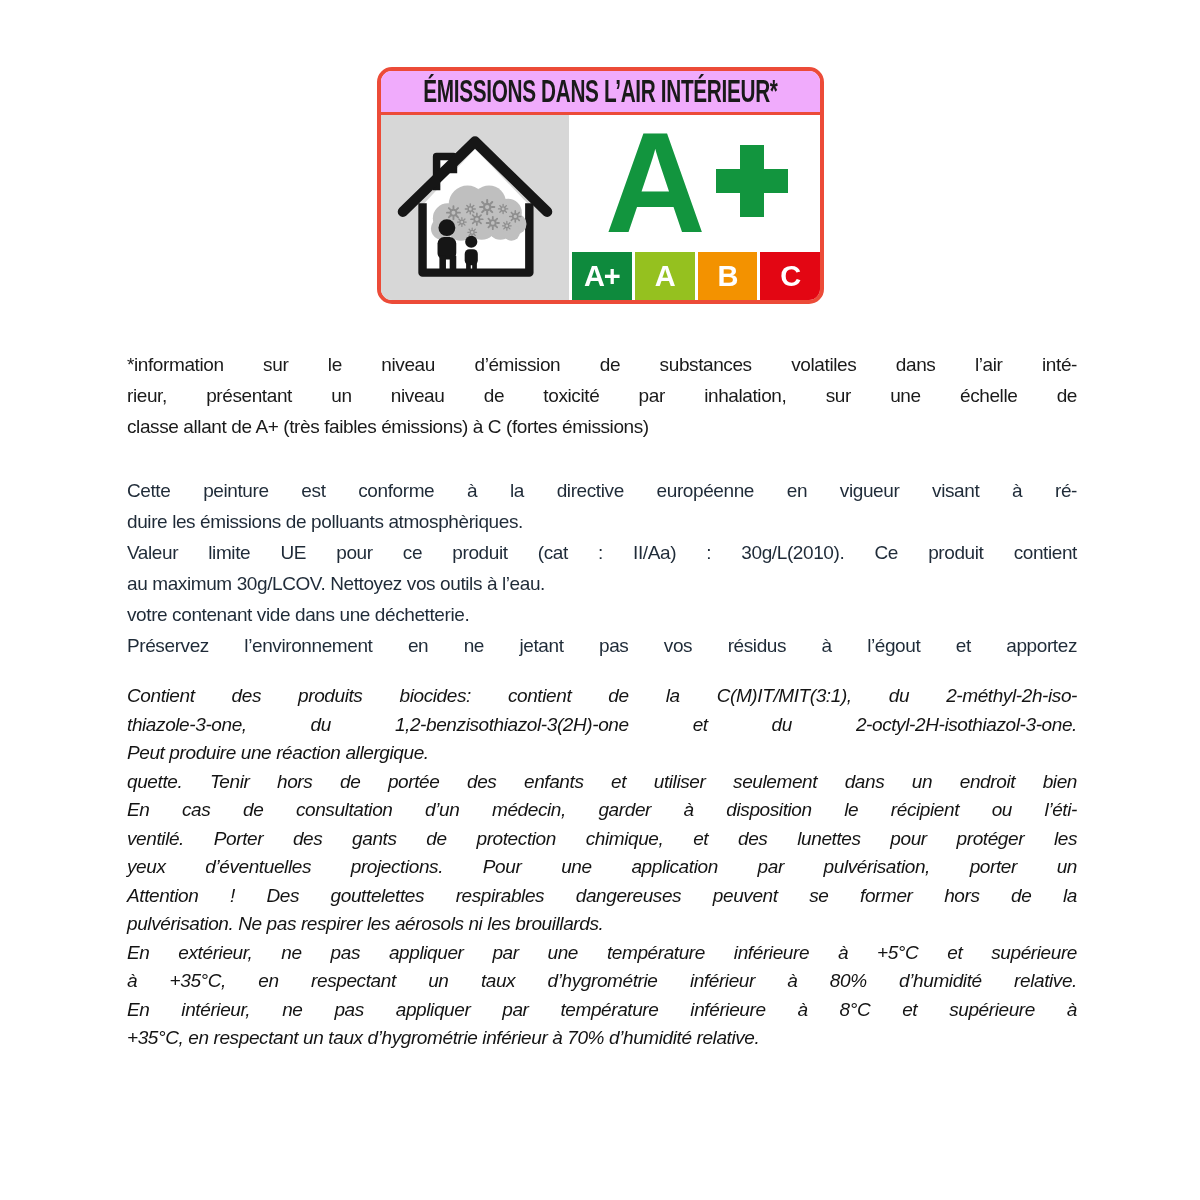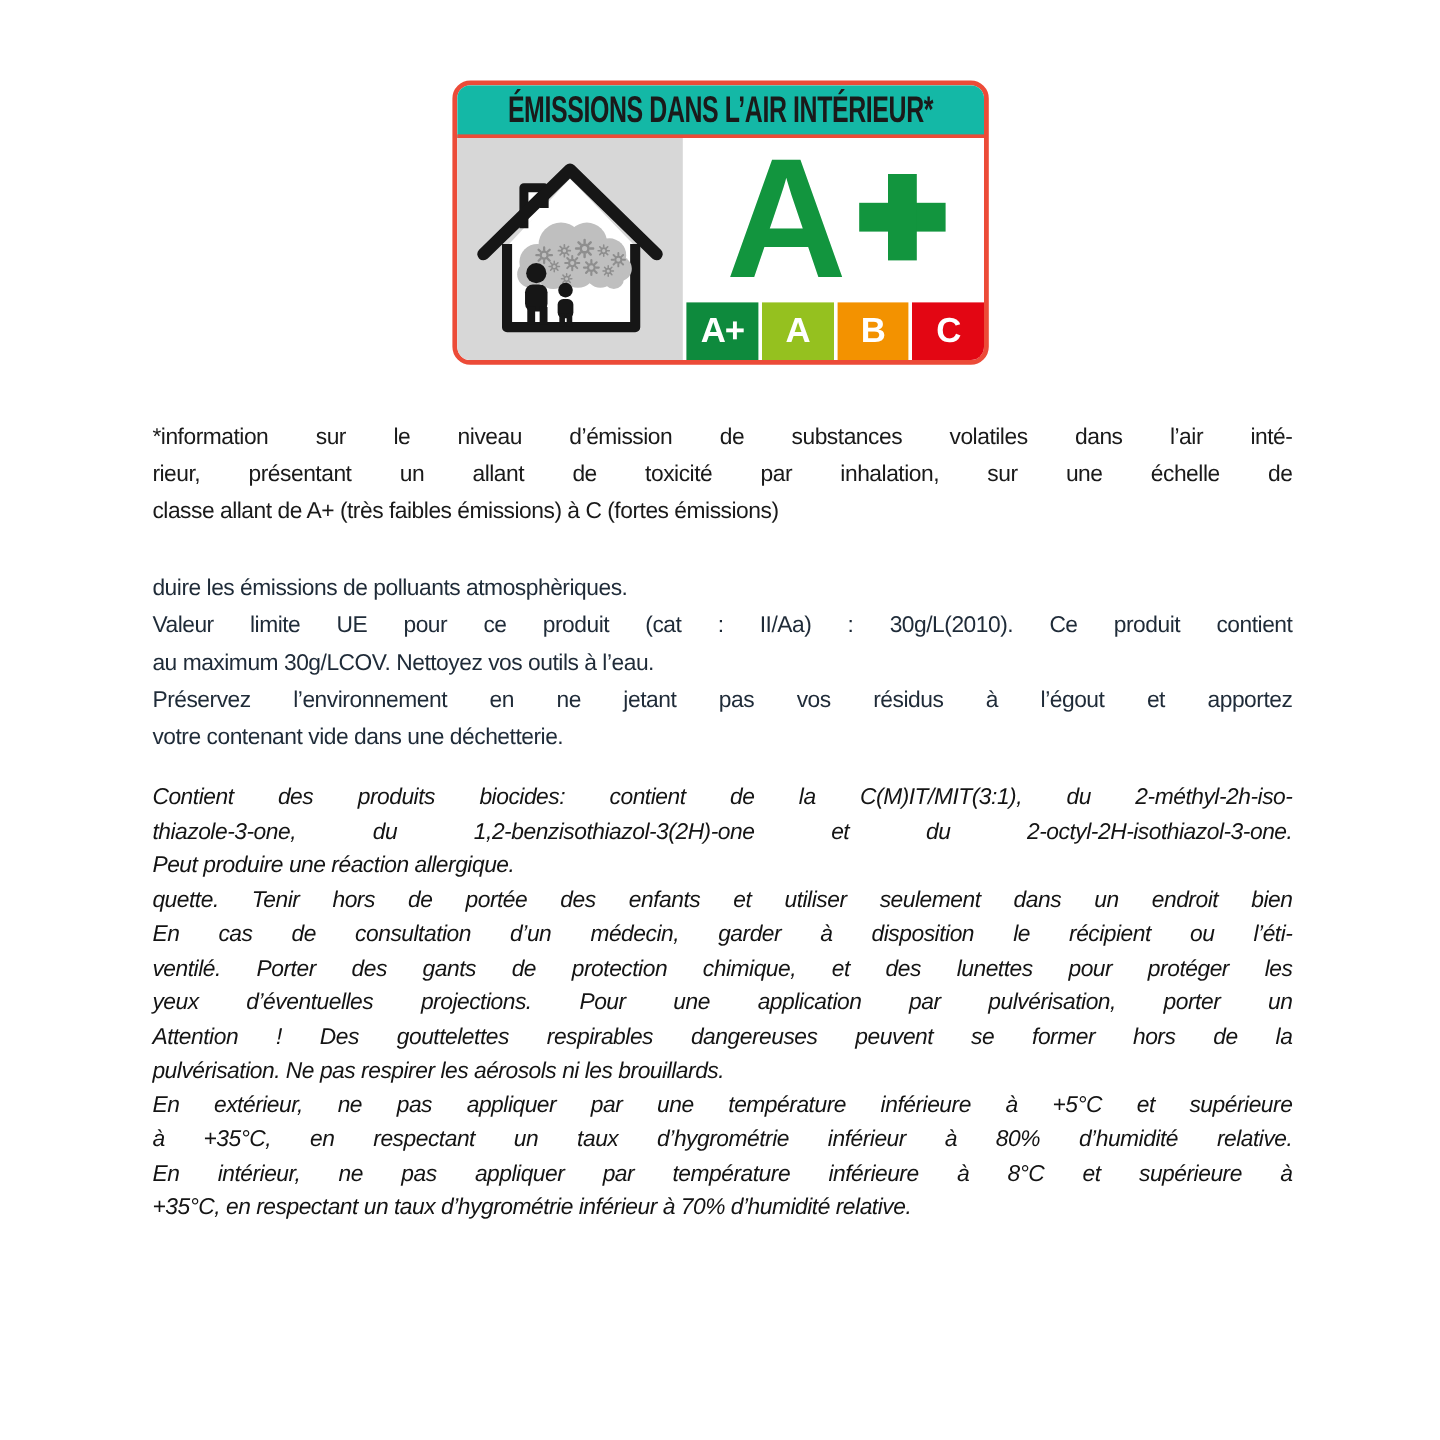--- a/index.html
+++ b/index.html
@@ -9,21 +9,21 @@
     --accent:#EC4B38; --green:#12953E;
   }
   
   .badge{
     position:absolute;left:377px;top:67px;width:447px;height:237px;
     box-sizing:border-box;border:4px solid var(--accent);border-radius:15px;
     overflow:hidden;background:#fff;
   }
   .badge-header{
     height:41px;border-bottom:3px solid var(--accent);
-    display:flex;align-items:center;justify-content:center;background:#14b8a6;
+    display:flex;align-items:center;justify-content:center;background:#f0abfc;
   }
   .badge-title-text{
     font-weight:700;font-size:31px;color:#1a1a1a;white-space:nowrap;
     letter-spacing:-0.5px;transform:scaleX(0.67);transform-origin:center;
   }
   .badge-body{display:flex;height:185px;}
   .house-cell{
     width:188px;background:#D7D7D7;margin-right:3px;
     display:flex;align-items:center;justify-content:center;
   }
@@ -137,29 +137,30 @@
             <span>C</span>
           </div>
       </div>
     </div>
   </div>
 </div>
 
 <div class="textcol">
   <div class="para footnote" style="color: rgb(26, 26, 26);">
       <div class="tline just">*information sur le niveau d’émission de substances volatiles dans l’air inté-</div>
-      <div class="tline just">rieur, présentant un allant de toxicité par inhalation, sur une échelle de</div>
+      <div class="tline just">rieur, présentant un niveau de toxicité par inhalation, sur une échelle de</div>
       <div class="tline">classe allant de A+ (très faibles émissions) à C (fortes émissions)</div>
     </div>
   <div class="para regulatory" style="color: rgb(31, 43, 56);">
+      <div class="tline just">Cette peinture est conforme à la directive européenne en vigueur visant à ré-</div>
       <div class="tline">duire les émissions de polluants atmosphèriques.</div>
       <div class="tline just">Valeur limite UE pour ce produit (cat : II/Aa) : 30g/L(2010). Ce produit contient</div>
       <div class="tline">au maximum 30g/LCOV. Nettoyez vos outils à l’eau.</div>
+      <div class="tline">votre contenant vide dans une déchetterie.</div>
       <div class="tline just">Préservez l’environnement en ne jetant pas vos résidus à l’égout et apportez</div>
-      <div class="tline">votre contenant vide dans une déchetterie.</div>
     </div>
   <div class="para safety" style="color: rgb(20, 20, 20);">
       <div class="tline just">Contient des produits biocides: contient de la C(M)IT/MIT(3:1), du 2-méthyl-2h-iso-</div>
       <div class="tline just">thiazole-3-one, du 1,2-benzisothiazol-3(2H)-one et du 2-octyl-2H-isothiazol-3-one.</div>
       <div class="tline">Peut produire une réaction allergique.</div>
       <div class="tline just">quette. Tenir hors de portée des enfants et utiliser seulement dans un endroit bien</div>
       <div class="tline just">En cas de consultation d’un médecin, garder à disposition le récipient ou l’éti-</div>
       <div class="tline just">ventilé. Porter des gants de protection chimique, et des lunettes pour protéger les</div>
       <div class="tline just">yeux d’éventuelles projections. Pour une application par pulvérisation, porter un</div>
       <div class="tline just">Attention ! Des gouttelettes respirables dangereuses peuvent se former hors de la</div>

